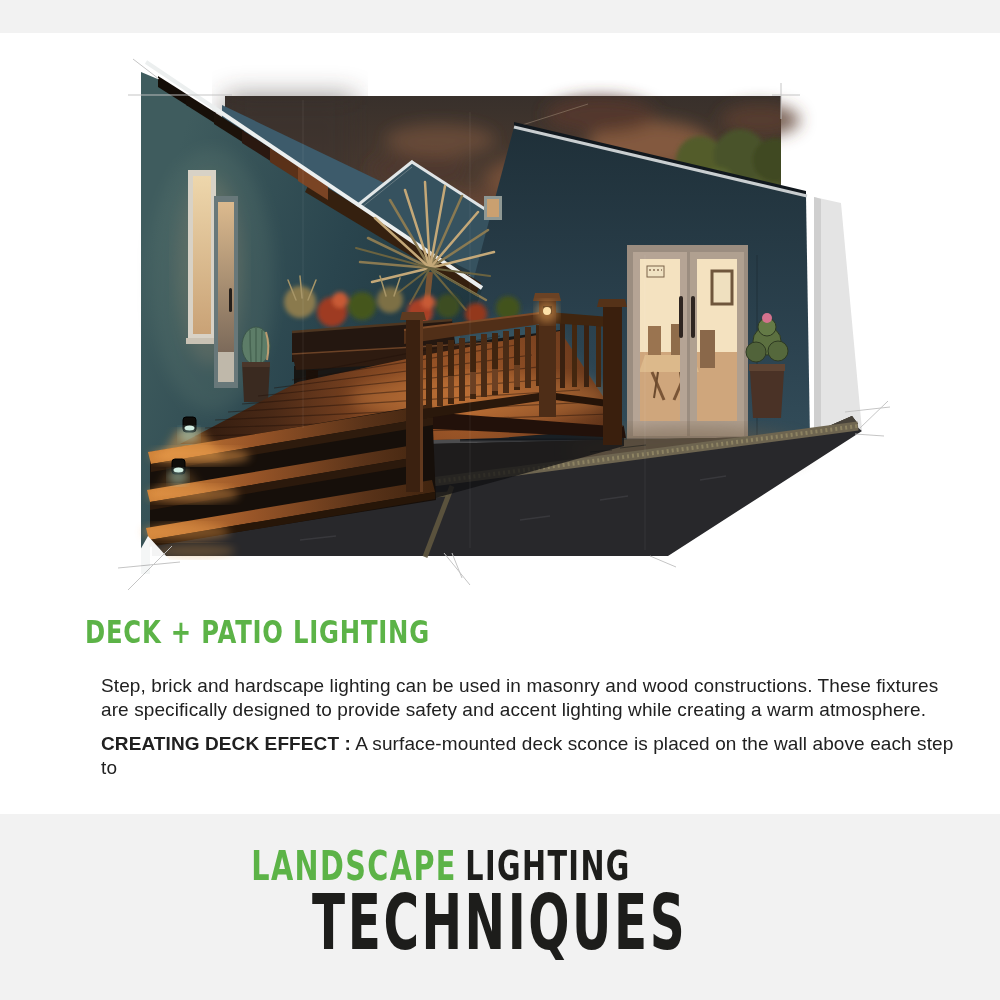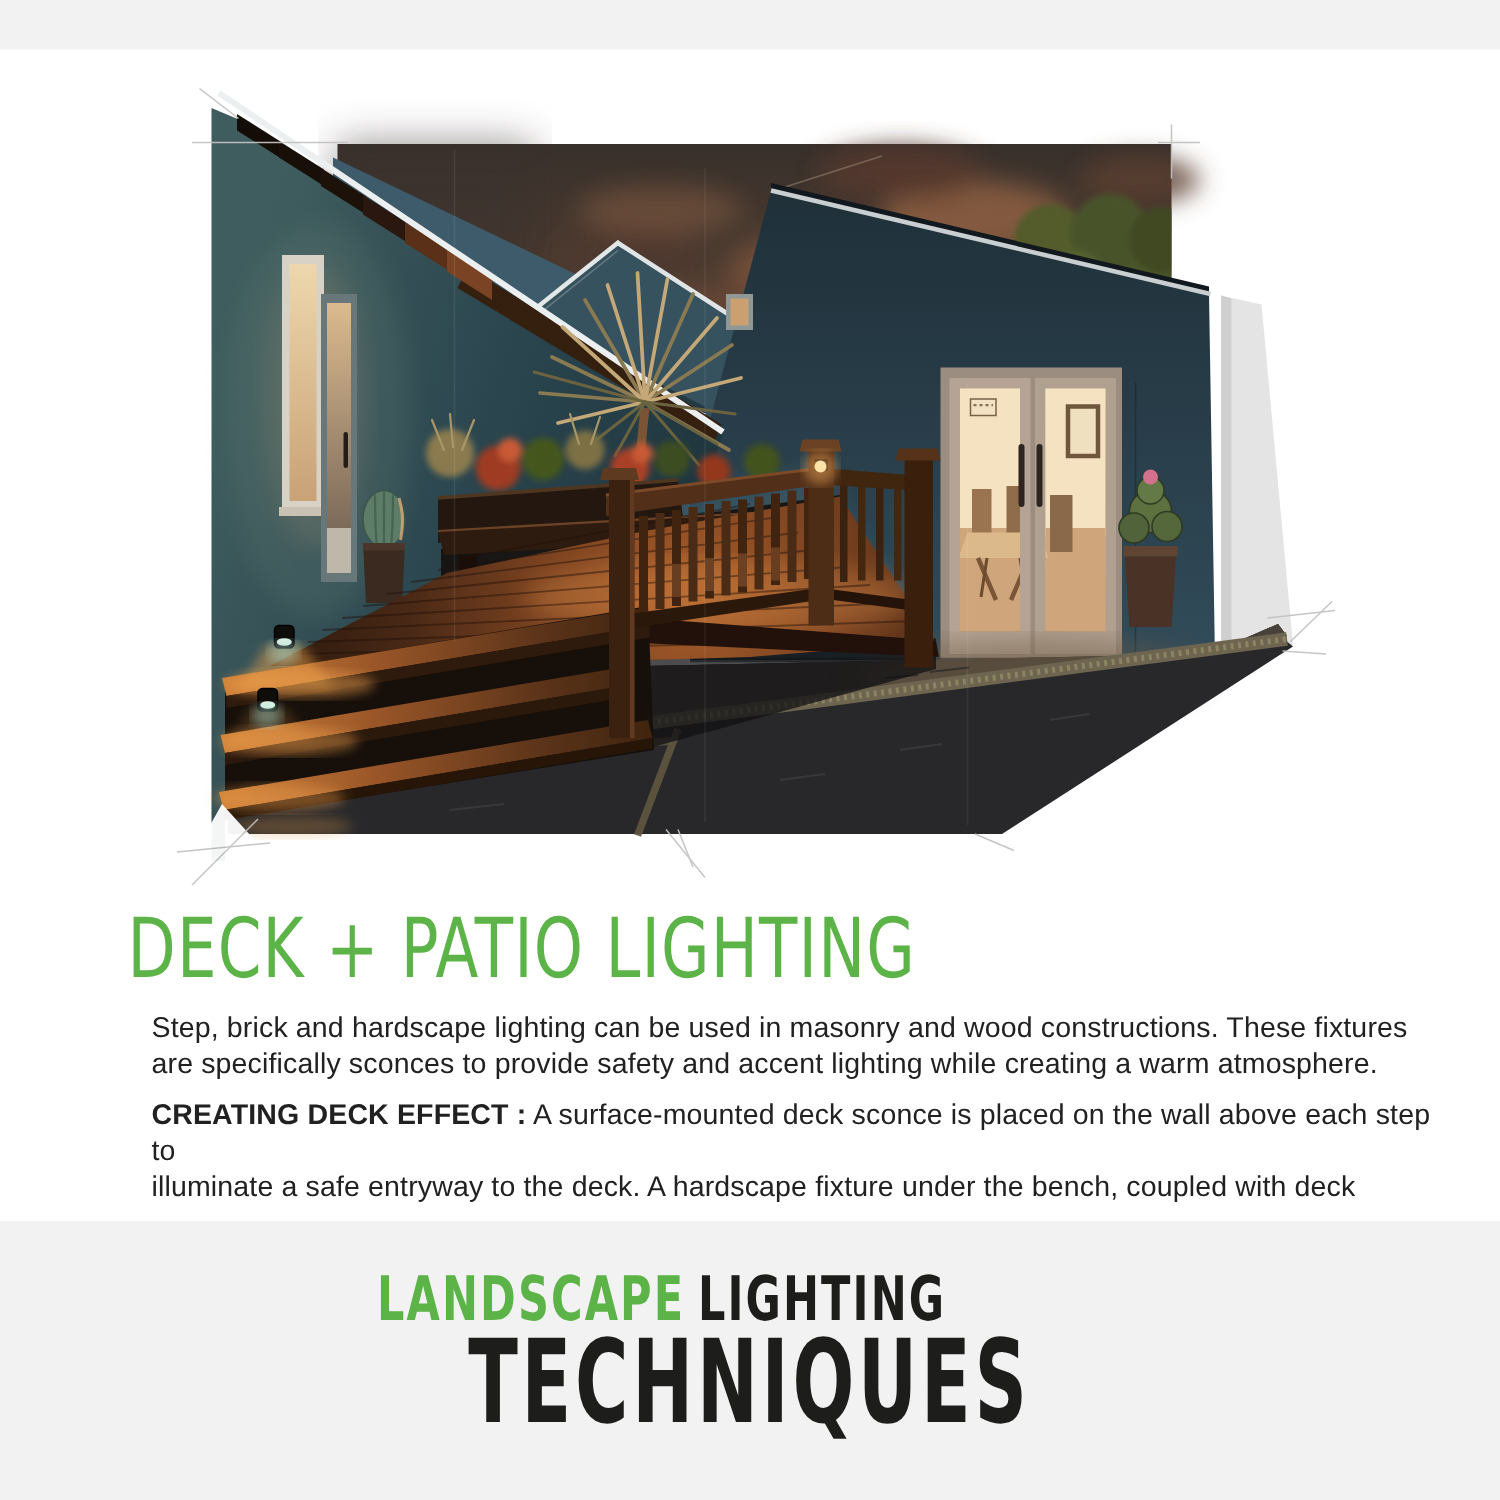--- a/index.html
+++ b/index.html
@@ -5,21 +5,21 @@
   html,body{margin:0;padding:0;}
   body{
     width:1000px;height:1000px;position:relative;overflow:hidden;
     background:var(--page-bg,#ffffff);
     font-family:"Liberation Sans",sans-serif;
   }
   .strip-top{position:absolute;left:0;top:0;width:1000px;height:33px;background:var(--strip,#f2f2f2);}
   .hero{position:absolute;left:0;top:0;width:1000px;height:1000px;}
   .heading{
     position:absolute;left:85px;top:610px;margin:0;
-    font-family:"DejaVu Sans",sans-serif;font-weight:400;font-size:55px;line-height:44px;
+    font-family:"DejaVu Sans",sans-serif;font-weight:700;font-size:32px;line-height:44px;
     color:var(--accent-green,#5cb347);letter-spacing:1px;white-space:nowrap;
   }
   .cond{display:inline-block;transform:scaleX(0.76);transform-origin:0 50%;}
   .body-copy{
     position:absolute;left:85px;width:860px;margin:16px;
     font-size:19px;line-height:24px;color:#212121;letter-spacing:0.1px;
   }
   .p1{top:658px;}
   .p2{top:716px;}
   .body-copy .lead{font-weight:700;}
@@ -423,27 +423,27 @@
     <line x1="303" y1="100" x2="303" y2="428" opacity="0.07"></line>
     <line x1="470" y1="112" x2="470" y2="548" opacity="0.06"></line>
     <line x1="645" y1="255" x2="645" y2="550" opacity="0.06"></line>
   </g>
 </svg>
 
 <h1 class="heading"><span class="cond">DECK + PATIO LIGHTING</span></h1>
 
 <p class="body-copy p1">
   <span>Step, brick and hardscape lighting can be used in masonry and wood constructions. These fixtures</span><br>
-  <span>are specifically sconces to provide safety and accent lighting while creating a warm atmosphere.</span>
+  <span>are specifically designed to provide safety and accent lighting while creating a warm atmosphere.</span>
 </p>
 
 <p class="body-copy p2">
   <span class="lead">CREATING DECK EFFECT :</span>
   <span>A surface-mounted deck sconce is placed on the wall above each step to</span><br>
-  <span>illuminate a safe entryway to the deck. A hardscape fixture under the bench, coupled with deck</span><br>
+  <br>
 </p>
 
 <div class="footer"></div>
 <div class="f-line1">
   <span class="inner">
     <span class="green">LANDSCAPE</span><span>LIGHTING</span>
   </span>
 </div>
 <div class="f-line2">
   <span class="inner">TECHNIQUES</span>

